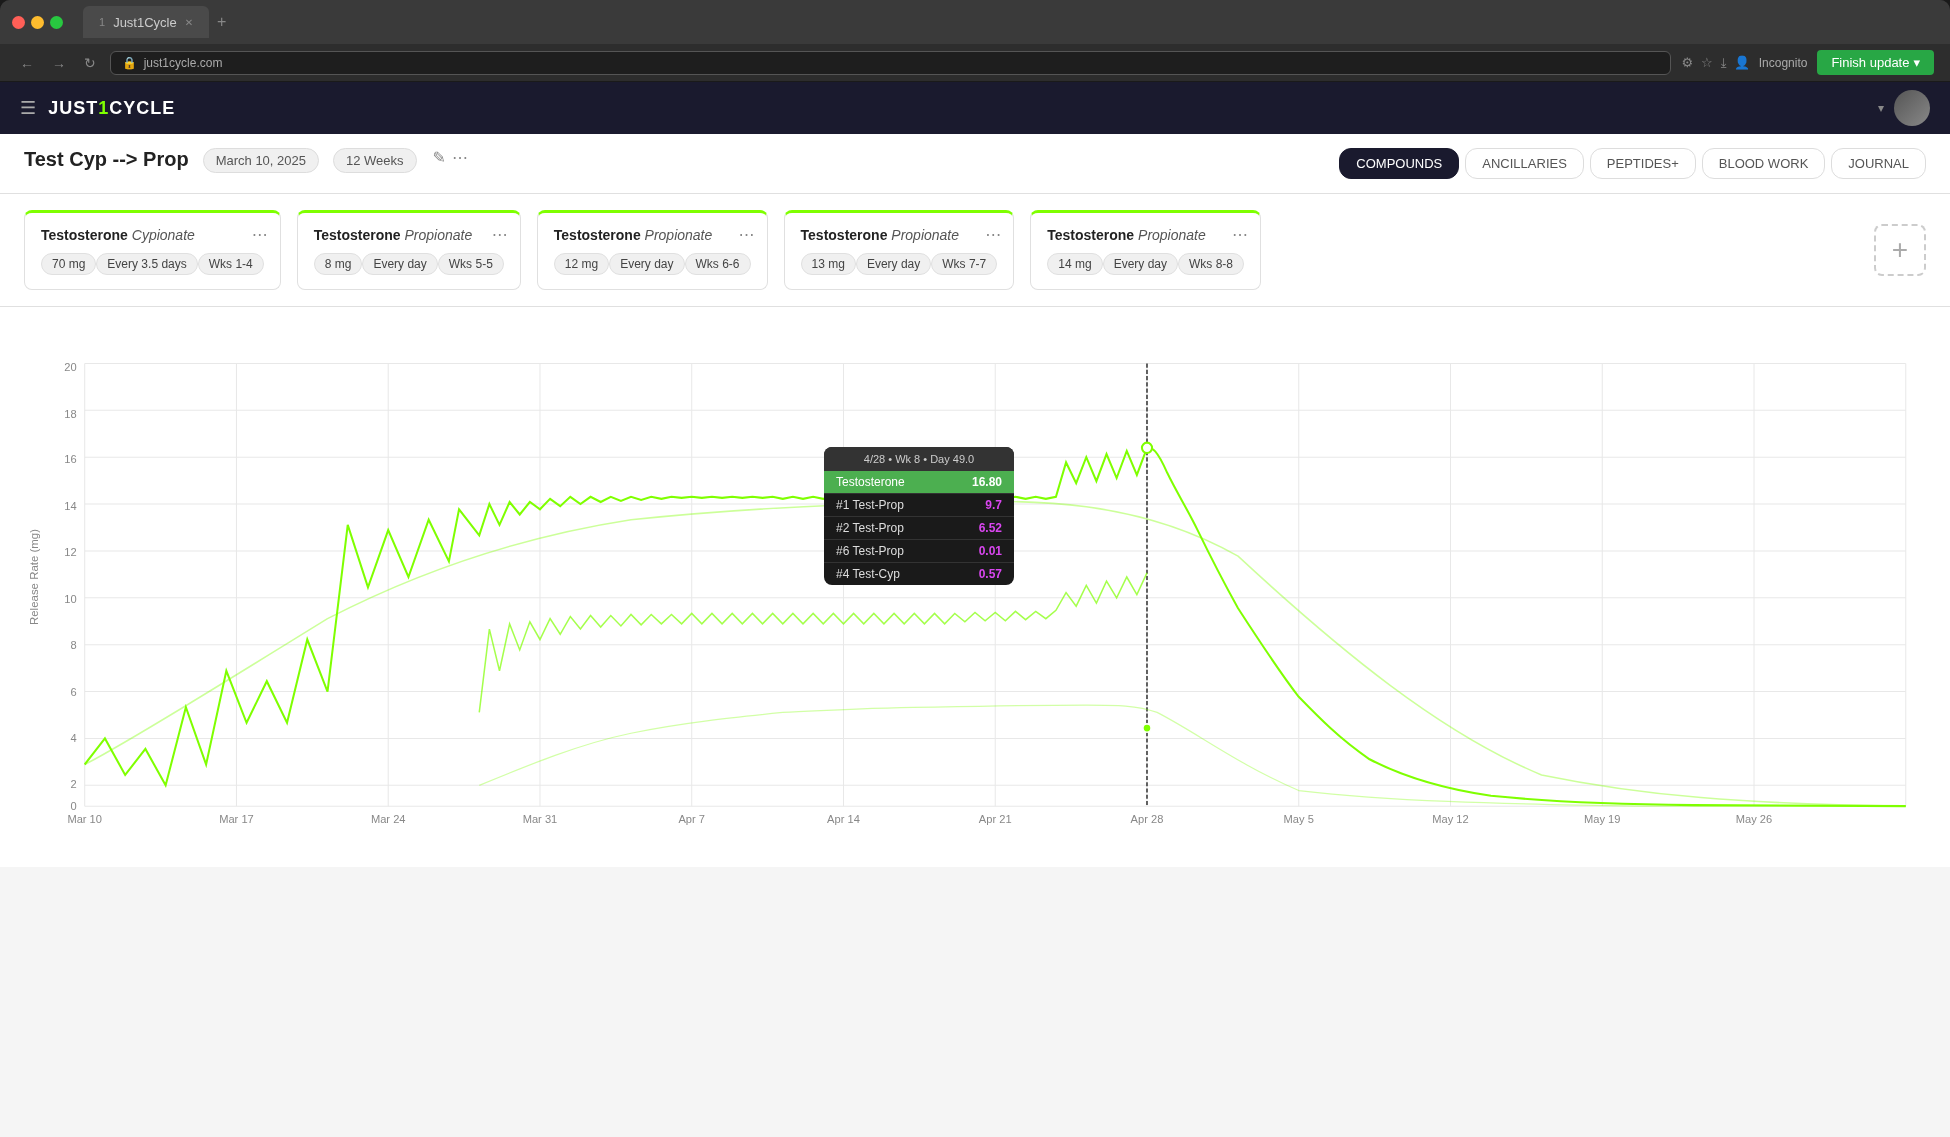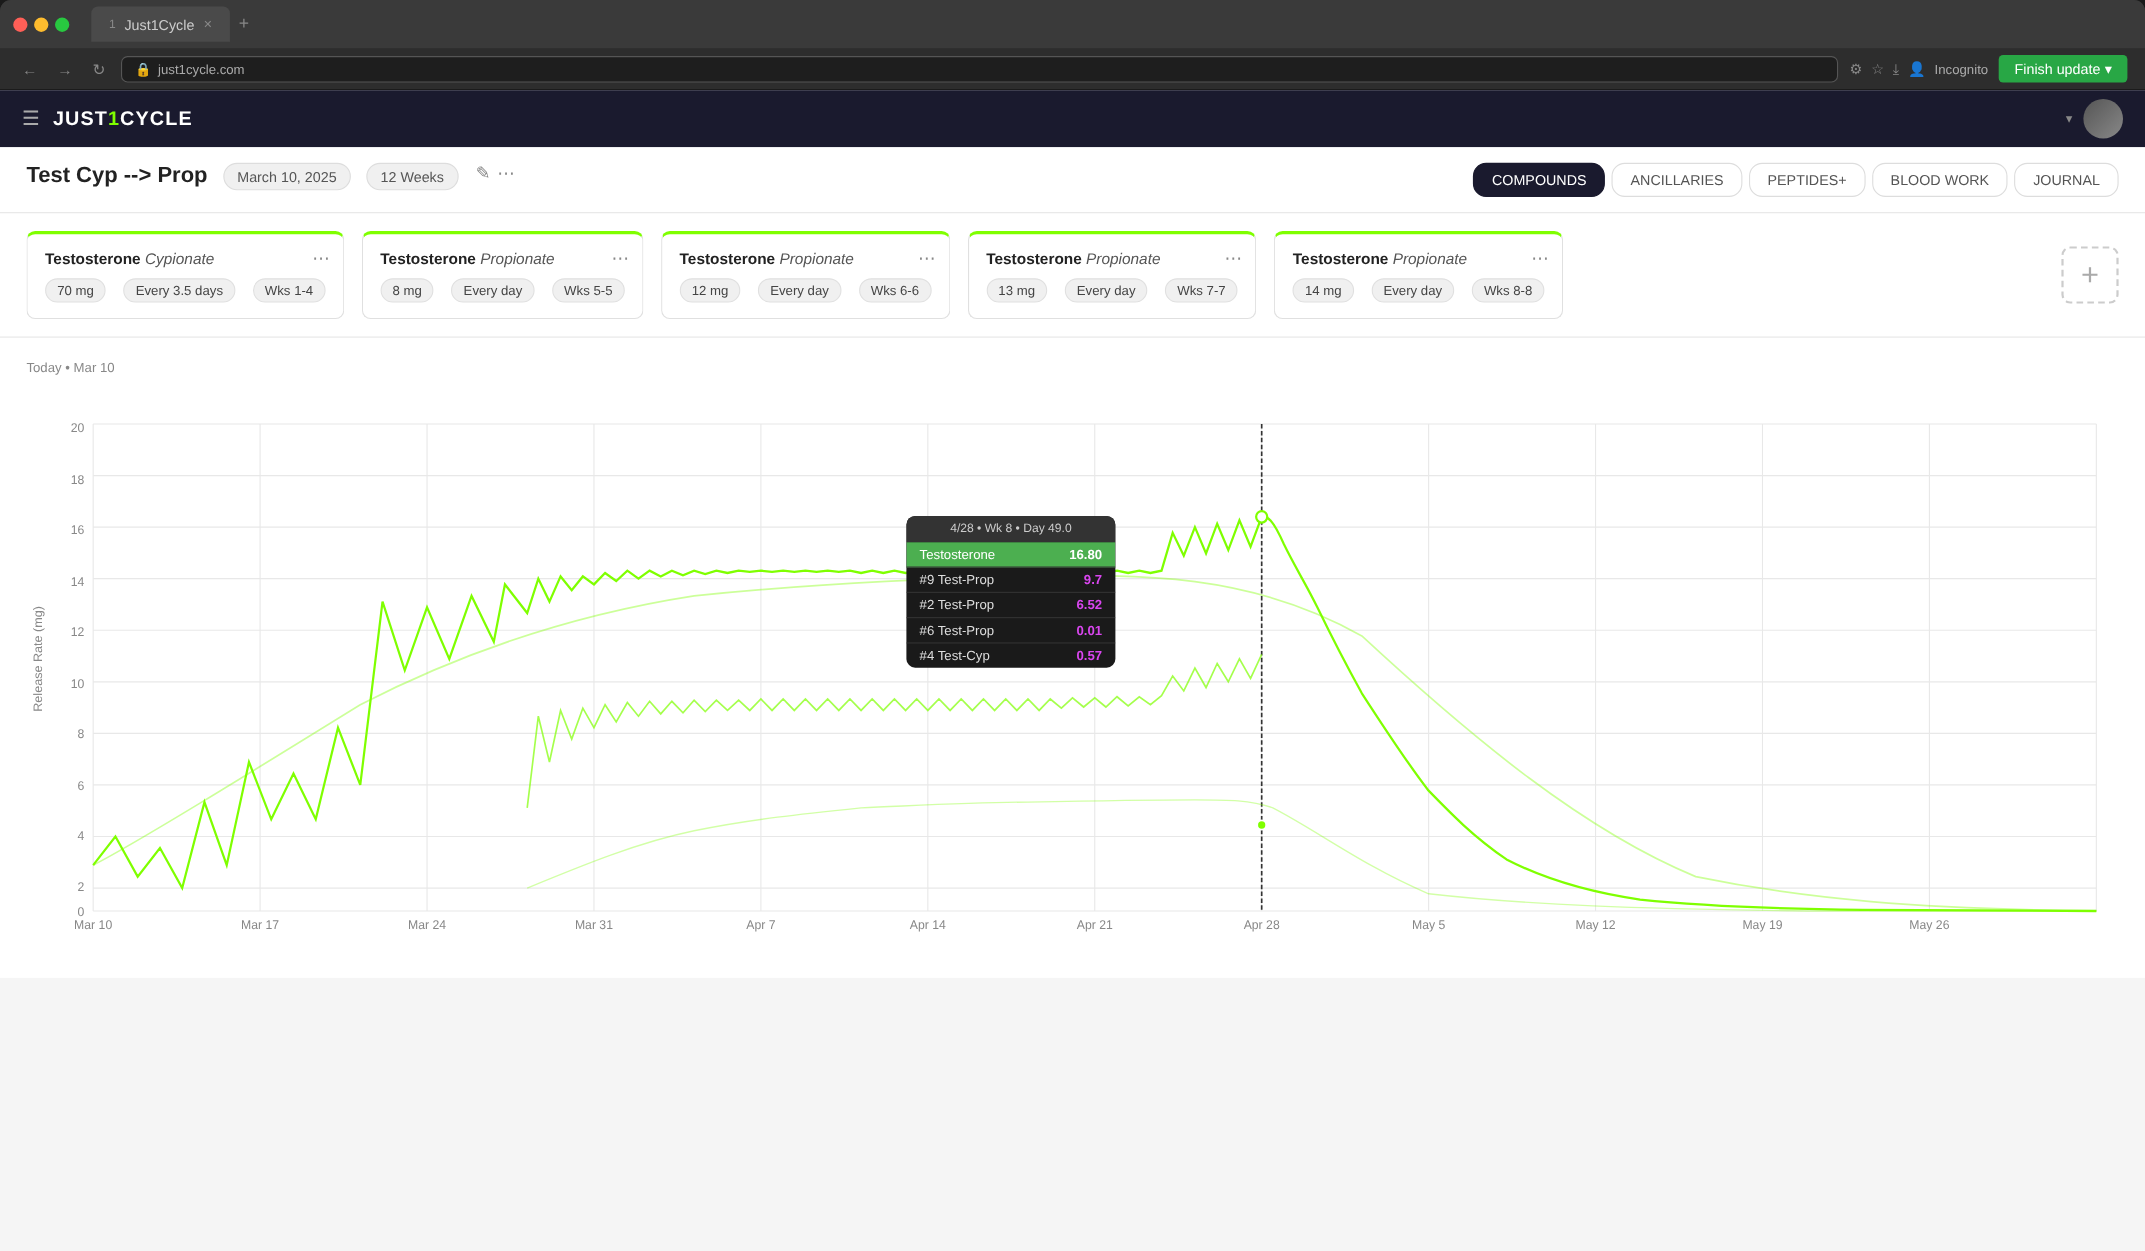--- a/index.html
+++ b/index.html
@@ -190,21 +190,21 @@
     .compound-card-menu {
       position: absolute;
       top: 12px;
       right: 12px;
       color: #888;
       cursor: pointer;
       font-size: 16px;
     }
     .compound-tags {
       display: flex;
-      gap: 16px;
+      gap: 0;
       flex-wrap: wrap;
       text-align: right;
     }
     .tag {
       background: #f0f0f0;
       border: 1px solid #e0e0e0;
       border-radius: 20px;
       padding: 3px 10px;
       font-size: 12px;
       color: #444;
@@ -412,21 +412,20 @@
               <span class="tag">Every day</span>
               <span class="tag">Wks 8-8</span>
             </div>
           </div>
 
           <div class="add-compound-btn">+</div>
         </div>
       </div>
 
       <div class="chart-area">
-        <div class="chart-date-label">Today • Mar 10</div>
         <div class="chart-wrapper" style="position:relative;">
           <svg class="chart-svg" viewBox="0 0 1880 480" preserveAspectRatio="none">
             <defs>
               <style>
                 .grid-line { stroke: #e8e8e8; stroke-width: 1; }
                 .axis-line { stroke: #ccc; stroke-width: 1; }
                 .chart-line { stroke: #7fff00; stroke-width: 2; fill: none; }
                 .chart-line-thin { stroke: #7fff00; stroke-width: 1.5; fill: none; opacity: 0.7; }
                 .y-label { font-size: 11px; fill: #888; }
                 .x-label { font-size: 11px; fill: #888; }
@@ -568,21 +567,21 @@
           </svg>
 
           
           <div class="chart-tooltip" style="top: 120px; left: 800px; min-width: 190px;">
             <div class="tooltip-header">4/28 • Wk 8 • Day 49.0</div>
             <div class="tooltip-row tooltip-highlight">
               <span class="tooltip-label">Testosterone</span>
               <span class="tooltip-value">16.80</span>
             </div>
             <div class="tooltip-row">
-              <span class="tooltip-label">#9  Test-Prop</span>
+              <span class="tooltip-label">#1  Test-Prop</span>
               <span class="tooltip-value">9.7</span>
             </div>
             <div class="tooltip-row">
               <span class="tooltip-label">#2  Test-Prop</span>
               <span class="tooltip-value">6.52</span>
             </div>
             <div class="tooltip-row">
               <span class="tooltip-label">#6  Test-Prop</span>
               <span class="tooltip-value">0.01</span>
             </div>

